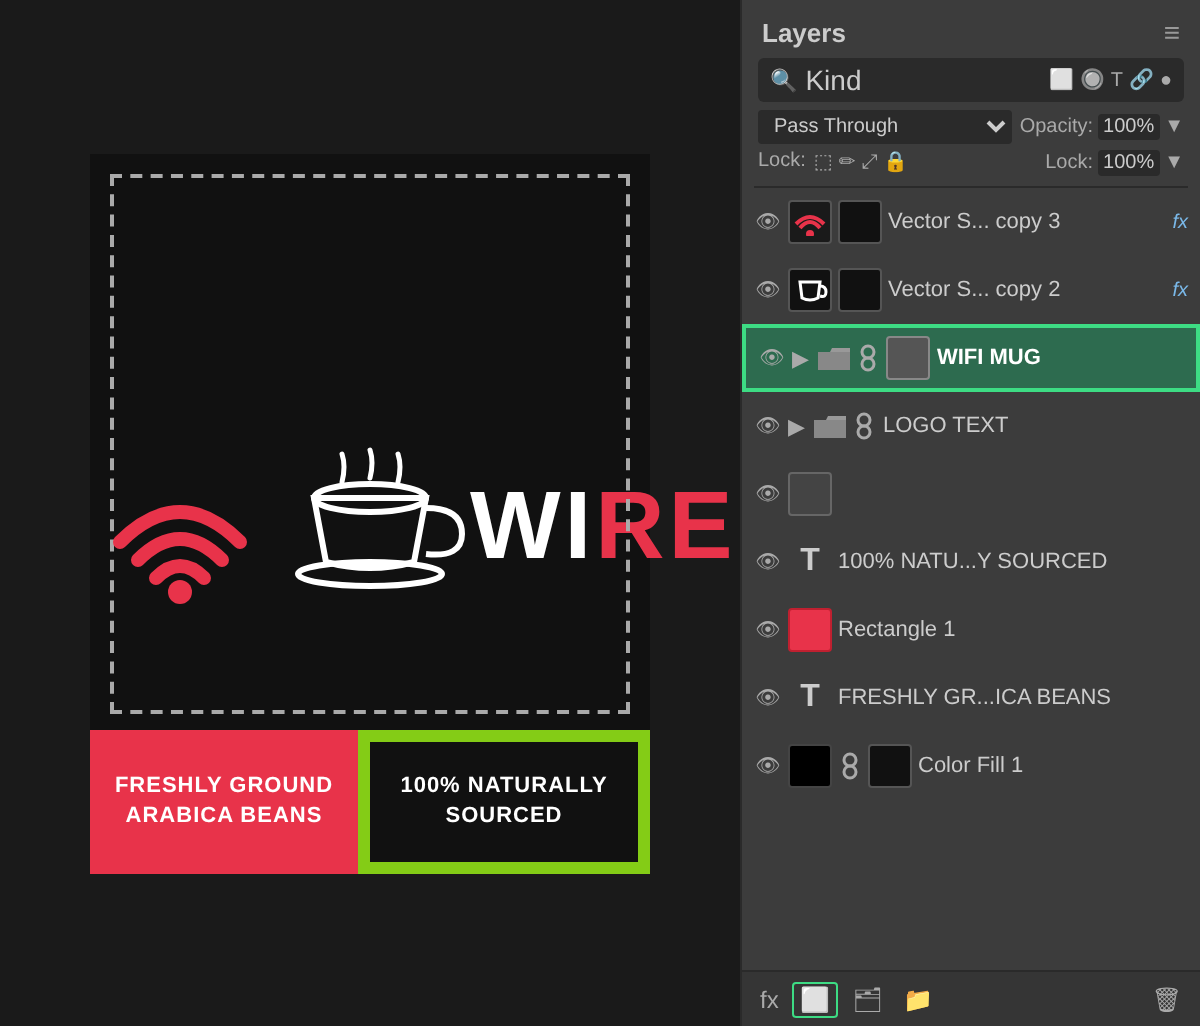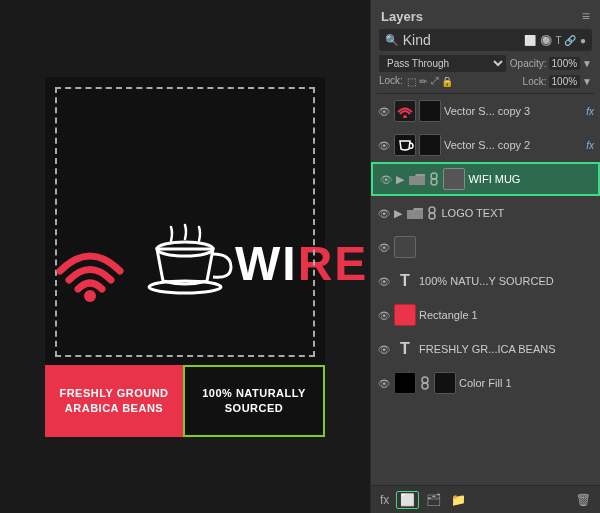--- a/index.html
+++ b/index.html
@@ -121,21 +121,21 @@
       background: #e8334a;
       display: flex;
       align-items: center;
       justify-content: center;
       padding: 8px;
     }
 
     .strip-right {
       flex: 1;
       background: #111;
-      border: 2px solid #84cc16;
+      border: 6px solid #84cc16;
       display: flex;
       align-items: center;
       justify-content: center;
       padding: 8px;
     }
 
     .strip-text {
       color: white;
       font-size: 11px;
       font-weight: 800;
@@ -569,21 +569,21 @@
             <path d="M0,3 L6,3 L7,1 L16,1 L16,3" fill="#999"></path>
           </svg>
       </div>
       <div class="chain-icon">
         <svg width="10" height="14" viewBox="0 0 10 14">
             <circle cx="5" cy="4" r="3" fill="none" stroke="#aaa" stroke-width="1.5"></circle>
             <circle cx="5" cy="10" r="3" fill="none" stroke="#aaa" stroke-width="1.5"></circle>
           </svg>
       </div>
       <div class="layer-thumb" style="background:#555;border:1px solid #888;"></div>
-      <span class="layer-name" style="color:#fff;font-weight:400;">WIFI MUG</span>
+      <span class="layer-name" style="color:#fff;font-weight:700;">WIFI MUG</span>
     </div>
 
     <div class="layer-item">
       <div class="eye-icon">👁</div>
       <span style="color:#aaa;font-size:11px;margin-right:2px;">▶</span>
       <div class="folder-icon">
         <svg width="16" height="13" viewBox="0 0 16 13">
             <path d="M0,3 L0,12 L16,12 L16,3 Z" fill="#888"></path>
             <path d="M0,3 L6,3 L7,1 L16,1 L16,3" fill="#999"></path>
           </svg>

